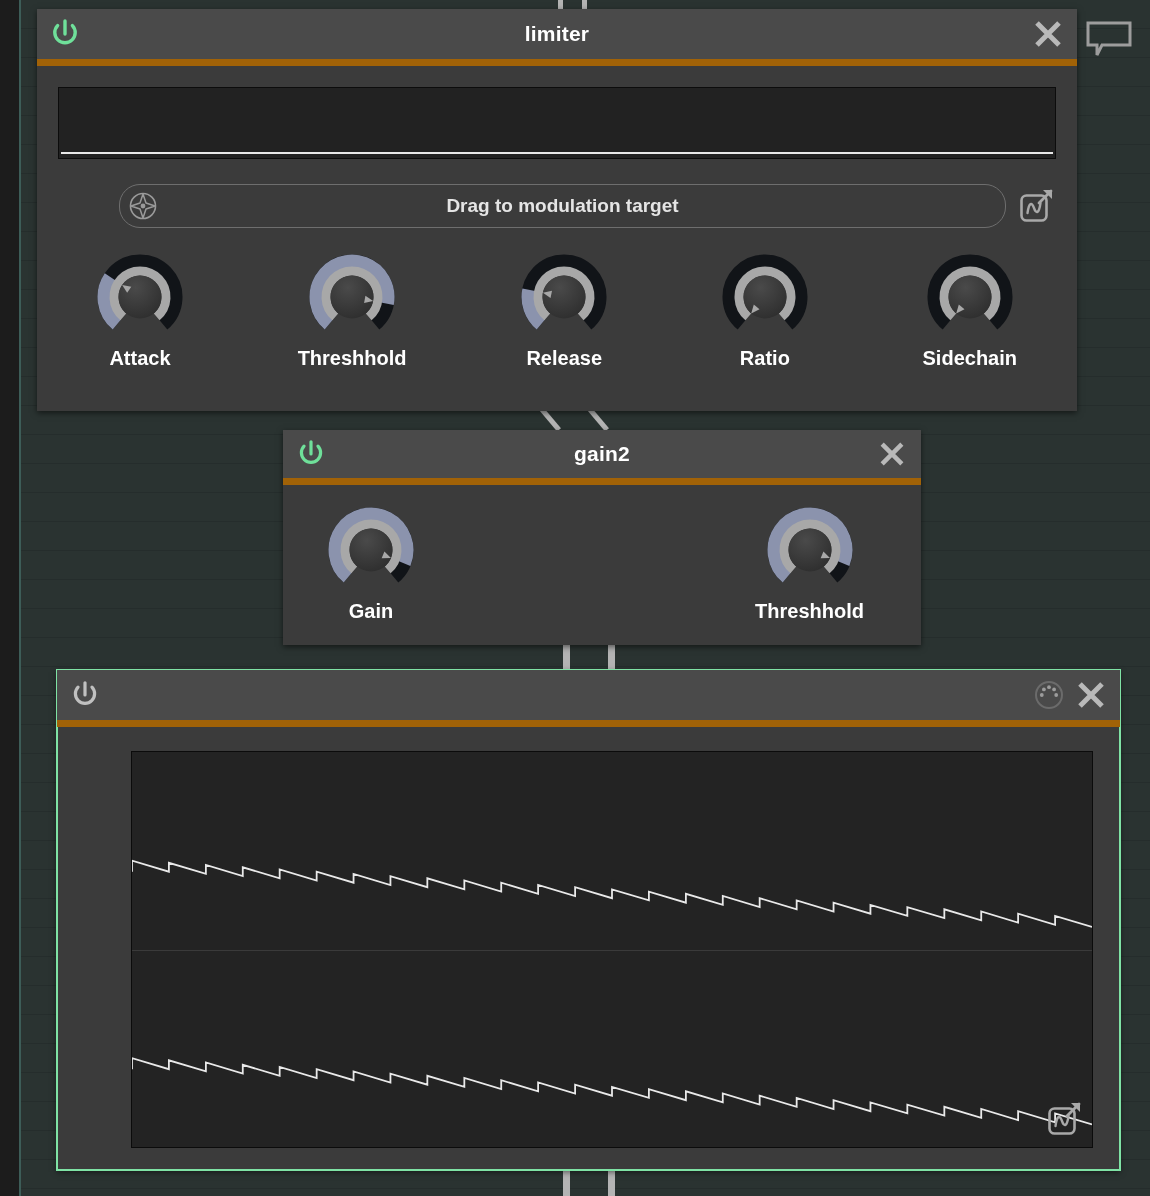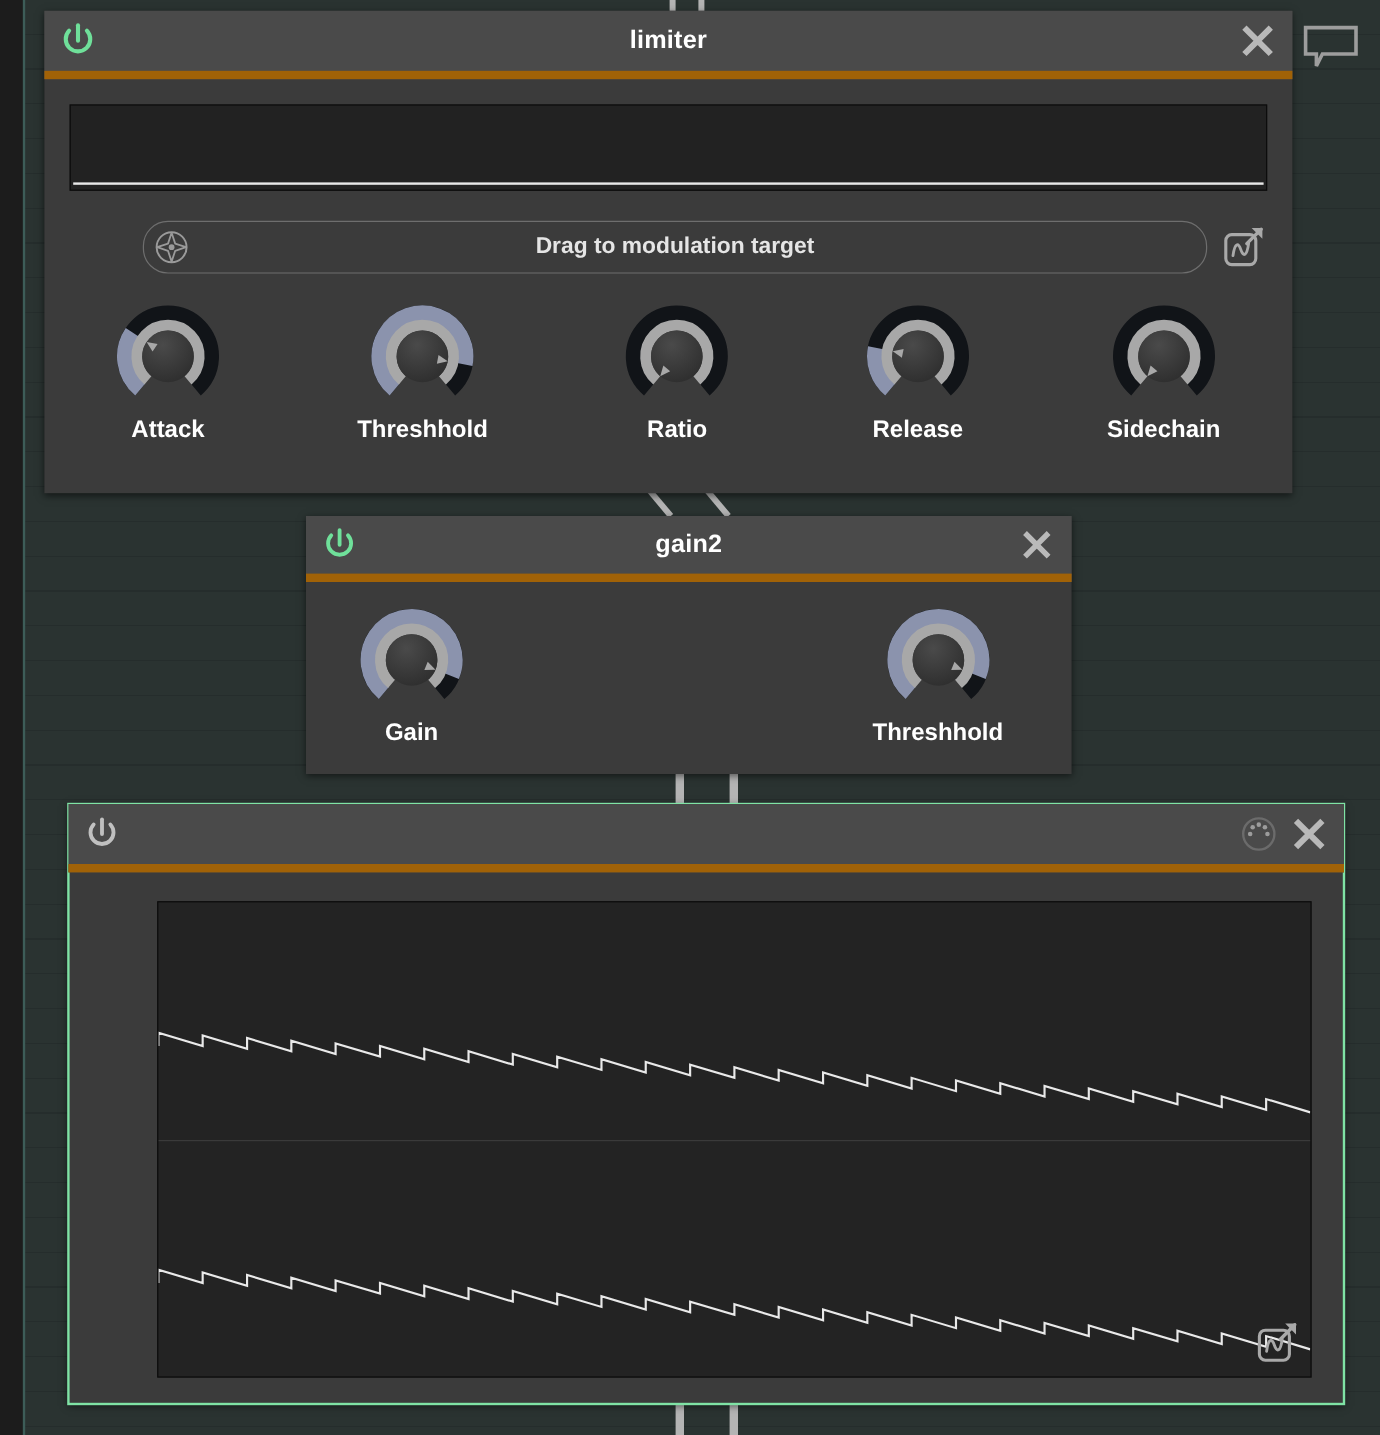--- a/index.html
+++ b/index.html
@@ -257,73 +257,73 @@
                 <circle cx="43" cy="43" r="21.5" fill="url(#g860)"></circle>
                 <path d="M 64.11917589066681 47.02869826359307 L 56.4444393813156 41.776460167329965 L 55.0499085491037 49.08684679930731 Z" fill="#a8a8a8"></path>
               </svg>
             </div>
             <div class="knob-label">Threshhold</div>
           </div>
           <div class="knob-cell">
             <div class="knob">
               <svg viewBox="0 0 86 86" width="86" height="86">
                 <path d="M 19.859646051284578 70.57759995228321 A 36 36 0 1 1 66.14035394871541 70.57759995228321" stroke="#111418" stroke-width="13" fill="none" stroke-linecap="butt"></path>
+                <path d="M 19.859646051284578 70.57759995228321 A 36 36 0 0 1 7.735291014423616 35.761194838745254" stroke="#8b93ad" stroke-width="13" fill="none" stroke-linecap="butt"></path>
+                <path d="M 26.287522148149975 62.91715552109343 A 26 26 0 1 1 59.712477851850025 62.91715552109343" stroke="#a8a8a8" stroke-width="9" fill="none" stroke-linecap="butt"></path>
+                <defs>
+                  <radialGradient id="g220" cx="40%" cy="28%" r="85%">
+        <stop offset="0%" stop-color="#4a4a4a"></stop>
+                    <stop offset="100%" stop-color="#2b2b2b"></stop>
+        </radialGradient>
+                </defs>
+                <circle cx="43" cy="43" r="21.5" fill="url(#g220)"></circle>
+                <path d="M 21.939132133614105 38.67682469536175 L 29.539787844936576 44.03570687971205 L 31.0362516803786 36.745503525881865 Z" fill="#a8a8a8"></path>
+              </svg>
+            </div>
+            <div class="knob-label">Release</div>
+          </div>
+          <div class="knob-cell">
+            <div class="knob">
+              <svg viewBox="0 0 86 86" width="86" height="86">
+                <path d="M 19.859646051284578 70.57759995228321 A 36 36 0 1 1 66.14035394871541 70.57759995228321" stroke="#111418" stroke-width="13" fill="none" stroke-linecap="butt"></path>
                 <path d="M 26.287522148149975 62.91715552109343 A 26 26 0 1 1 59.712477851850025 62.91715552109343" stroke="#a8a8a8" stroke-width="9" fill="none" stroke-linecap="butt"></path>
                 <defs>
                   <radialGradient id="g0" cx="40%" cy="28%" r="85%">
         <stop offset="0%" stop-color="#4a4a4a"></stop>
                     <stop offset="100%" stop-color="#2b2b2b"></stop>
         </radialGradient>
                 </defs>
                 <circle cx="43" cy="43" r="21.5" fill="url(#g0)"></circle>
                 <path d="M 29.180066391739402 59.469955527058026 L 37.5090553184767 55.332863678175116 L 31.807992770506935 50.54910419685508 Z" fill="#a8a8a8"></path>
               </svg>
             </div>
             <div class="knob-label">Ratio</div>
           </div>
           <div class="knob-cell">
             <div class="knob">
               <svg viewBox="0 0 86 86" width="86" height="86">
                 <path d="M 19.859646051284578 70.57759995228321 A 36 36 0 1 1 66.14035394871541 70.57759995228321" stroke="#111418" stroke-width="13" fill="none" stroke-linecap="butt"></path>
-                <path d="M 19.859646051284578 70.57759995228321 A 36 36 0 0 1 7.735291014423616 35.761194838745254" stroke="#8b93ad" stroke-width="13" fill="none" stroke-linecap="butt"></path>
-                <path d="M 26.287522148149975 62.91715552109343 A 26 26 0 1 1 59.712477851850025 62.91715552109343" stroke="#a8a8a8" stroke-width="9" fill="none" stroke-linecap="butt"></path>
-                <defs>
-                  <radialGradient id="g220" cx="40%" cy="28%" r="85%">
-        <stop offset="0%" stop-color="#4a4a4a"></stop>
-                    <stop offset="100%" stop-color="#2b2b2b"></stop>
-        </radialGradient>
-                </defs>
-                <circle cx="43" cy="43" r="21.5" fill="url(#g220)"></circle>
-                <path d="M 21.939132133614105 38.67682469536175 L 29.539787844936576 44.03570687971205 L 31.0362516803786 36.745503525881865 Z" fill="#a8a8a8"></path>
-              </svg>
-            </div>
-            <div class="knob-label">Release</div>
-          </div>
-          <div class="knob-cell">
-            <div class="knob">
-              <svg viewBox="0 0 86 86" width="86" height="86">
-                <path d="M 19.859646051284578 70.57759995228321 A 36 36 0 1 1 66.14035394871541 70.57759995228321" stroke="#111418" stroke-width="13" fill="none" stroke-linecap="butt"></path>
                 <path d="M 26.287522148149975 62.91715552109343 A 26 26 0 1 1 59.712477851850025 62.91715552109343" stroke="#a8a8a8" stroke-width="9" fill="none" stroke-linecap="butt"></path>
                 <defs>
                   <radialGradient id="g0" cx="40%" cy="28%" r="85%">
         <stop offset="0%" stop-color="#4a4a4a"></stop>
                     <stop offset="100%" stop-color="#2b2b2b"></stop>
         </radialGradient>
                 </defs>
                 <circle cx="43" cy="43" r="21.5" fill="url(#g0)"></circle>
                 <path d="M 29.180066391739402 59.469955527058026 L 37.5090553184767 55.332863678175116 L 31.807992770506935 50.54910419685508 Z" fill="#a8a8a8"></path>
               </svg>
             </div>
             <div class="knob-label">Sidechain</div>
           </div>
         </div>
     </div>
   </div>
 
-  <div class="panel" style="left:255px; top:430px; width:638px; height:215px;">
+  <div class="panel" style="left:283px; top:430px; width:638px; height:215px;">
     <div class="panel-head" style="height:48px;">
       <div class="head-icon pwr">
         <svg viewBox="0 0 34 34" width="32" height="32" aria-hidden="true">
           <path d="M17 4 v13" stroke="#6fe09a" stroke-width="3.4" stroke-linecap="round" fill="none"></path>
           <path d="M9.6 8.6 a10.2 10.2 0 1 0 14.8 0" stroke="#6fe09a" stroke-width="3.4" fill="none" stroke-linecap="round"></path>
         </svg>
       </div>
       <div class="panel-title">gain2</div>
       <div class="head-icon closex">
         <svg viewBox="0 0 38 38" width="34" height="34" aria-hidden="true">

